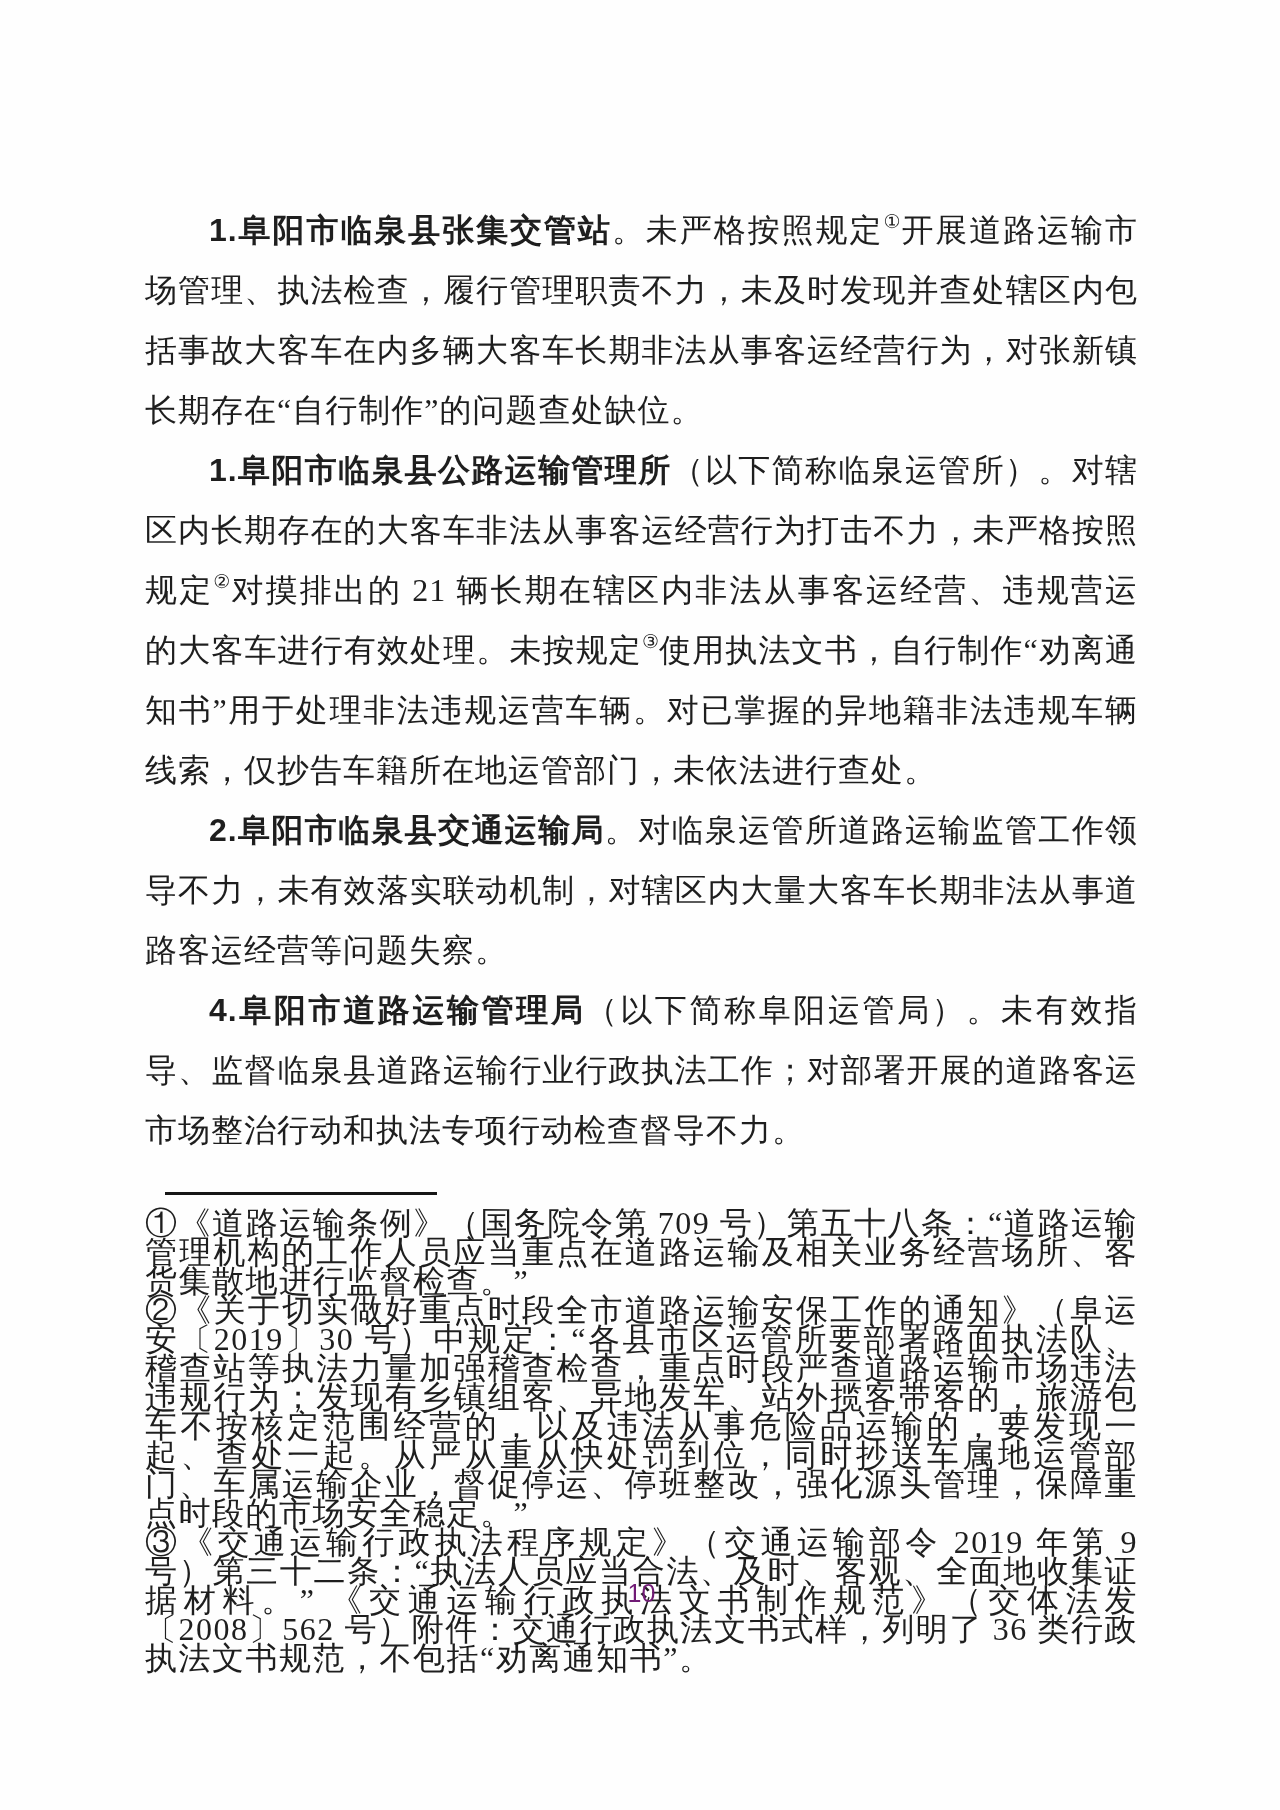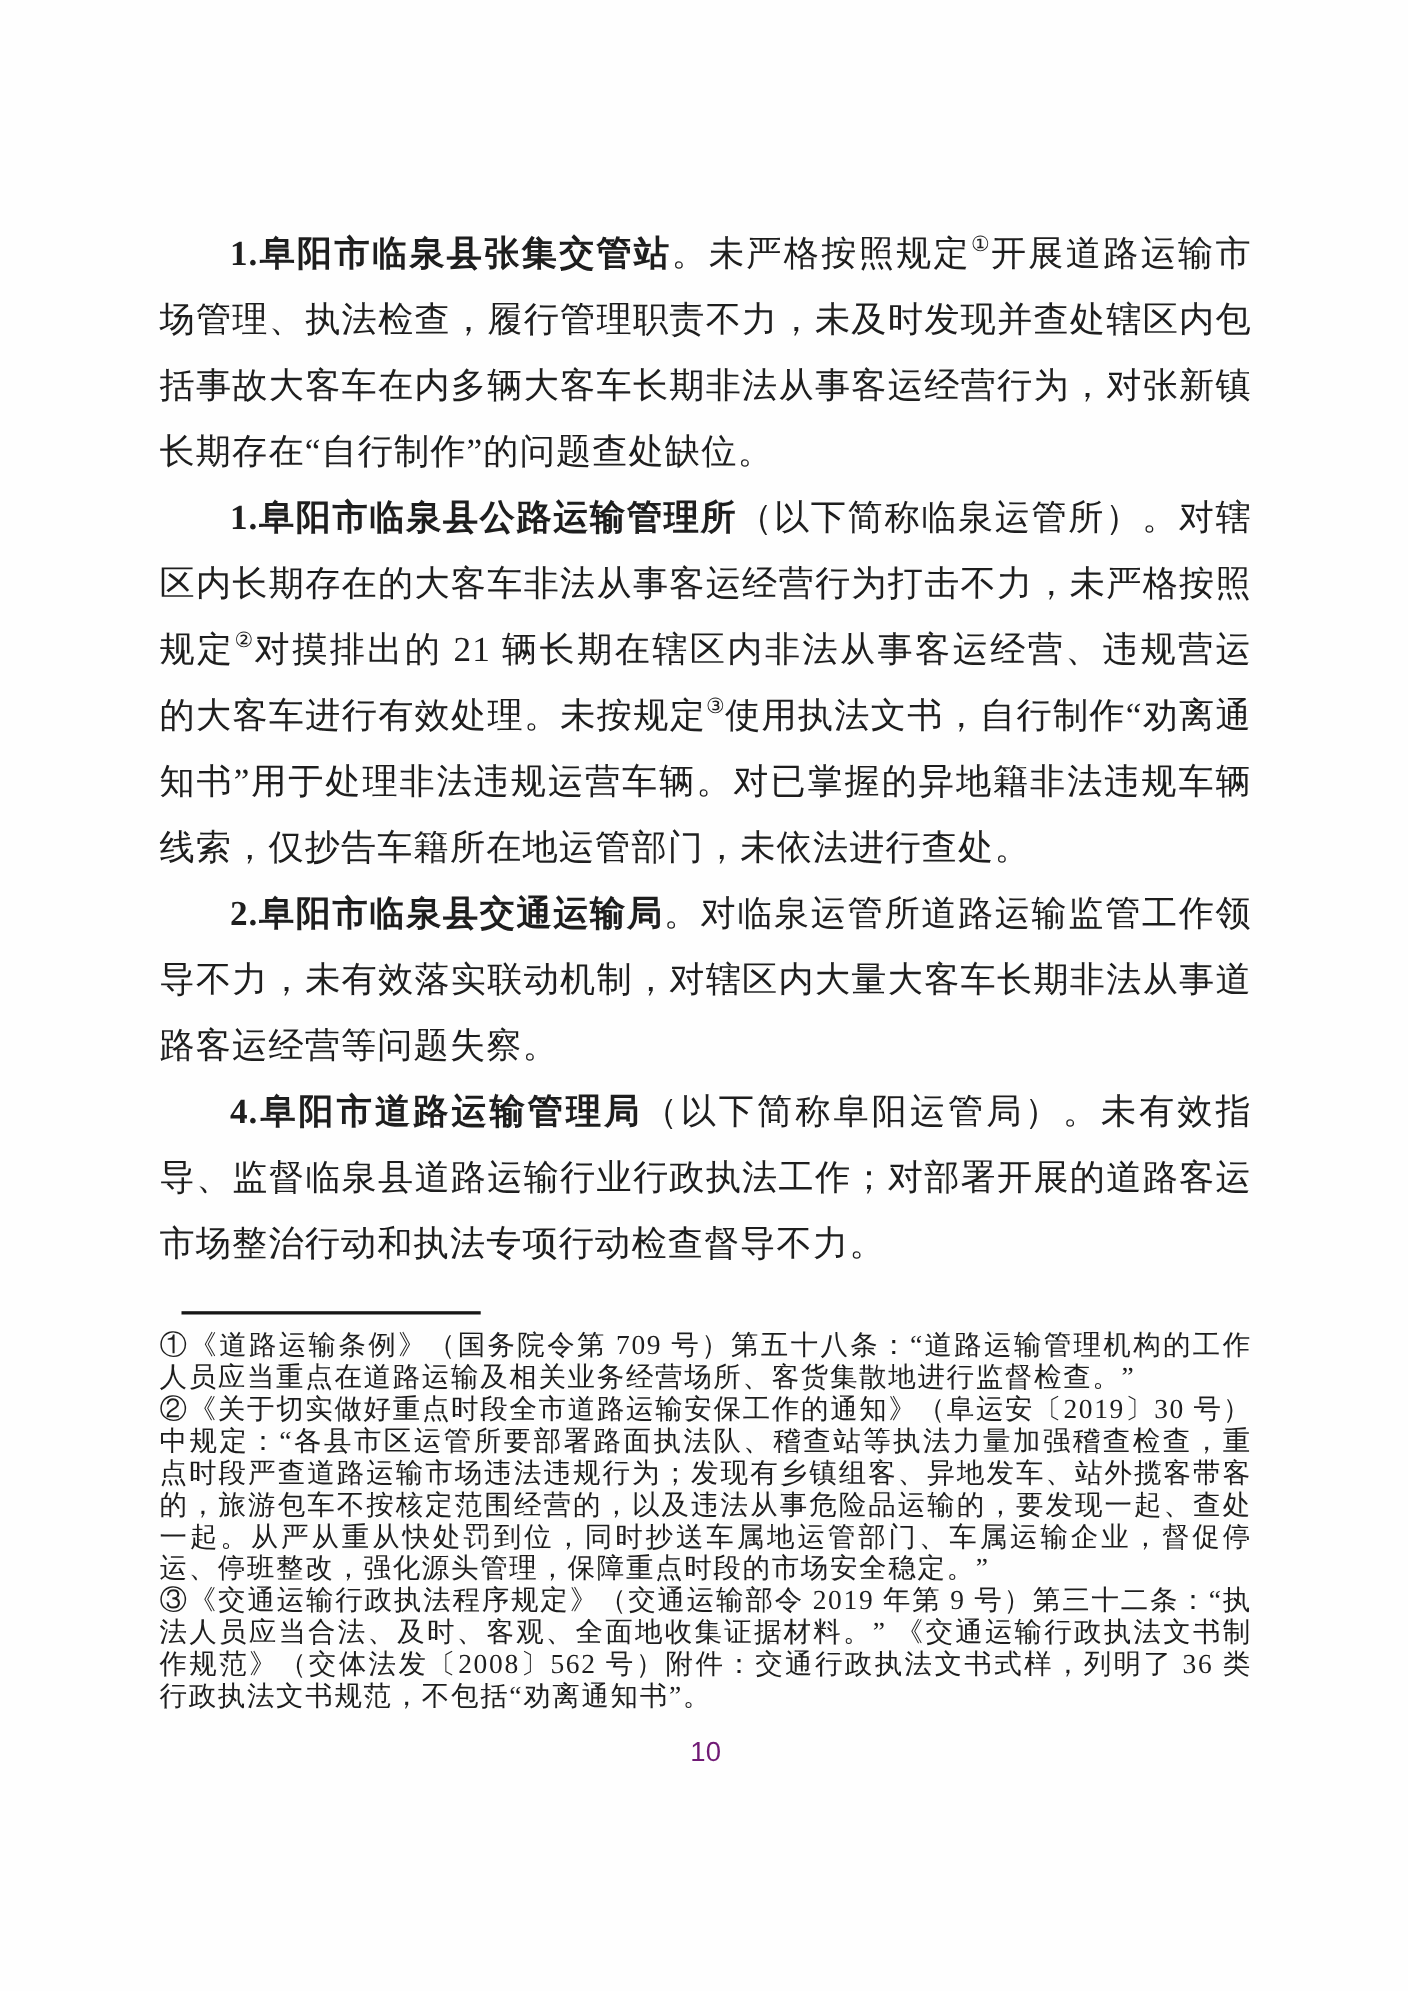--- a/index.html
+++ b/index.html
@@ -30,21 +30,21 @@
     text-indent: 2em;
     text-align: justify;
     color: #1e1e1e;
   }
   .run-normal {
     font-weight: normal;
     margin-top: 42px;
   }
   .run-bold {
     font-weight: bold;
-    font-family: Liberation Serif, serif;
+    font-family: Liberation Sans, sans-serif;
   }
   .run-sup {
     font-size: 19px;
     line-height: 0;
     letter-spacing: 0;
     vertical-align: 13px;
   }
   .footnotes {
     position: absolute;
     left: 145px;
@@ -52,21 +52,21 @@
     width: 993px;
   }
   .fn-separator {
     width: 272px;
     height: 0;
     border-top: 3px solid #161616;
     margin: 0 0 14px 20px;
   }
   .footnote {
     margin: 0;
-    font-size: 25px;
+    font-size: 32px;
     line-height: 29px;
     letter-spacing: 1.5px;
     text-align: justify;
     color: #1e1e1e;
   }
   .page-number {
     position: absolute;
     left: 145px;
     top: 1566px;
     width: 993px;

